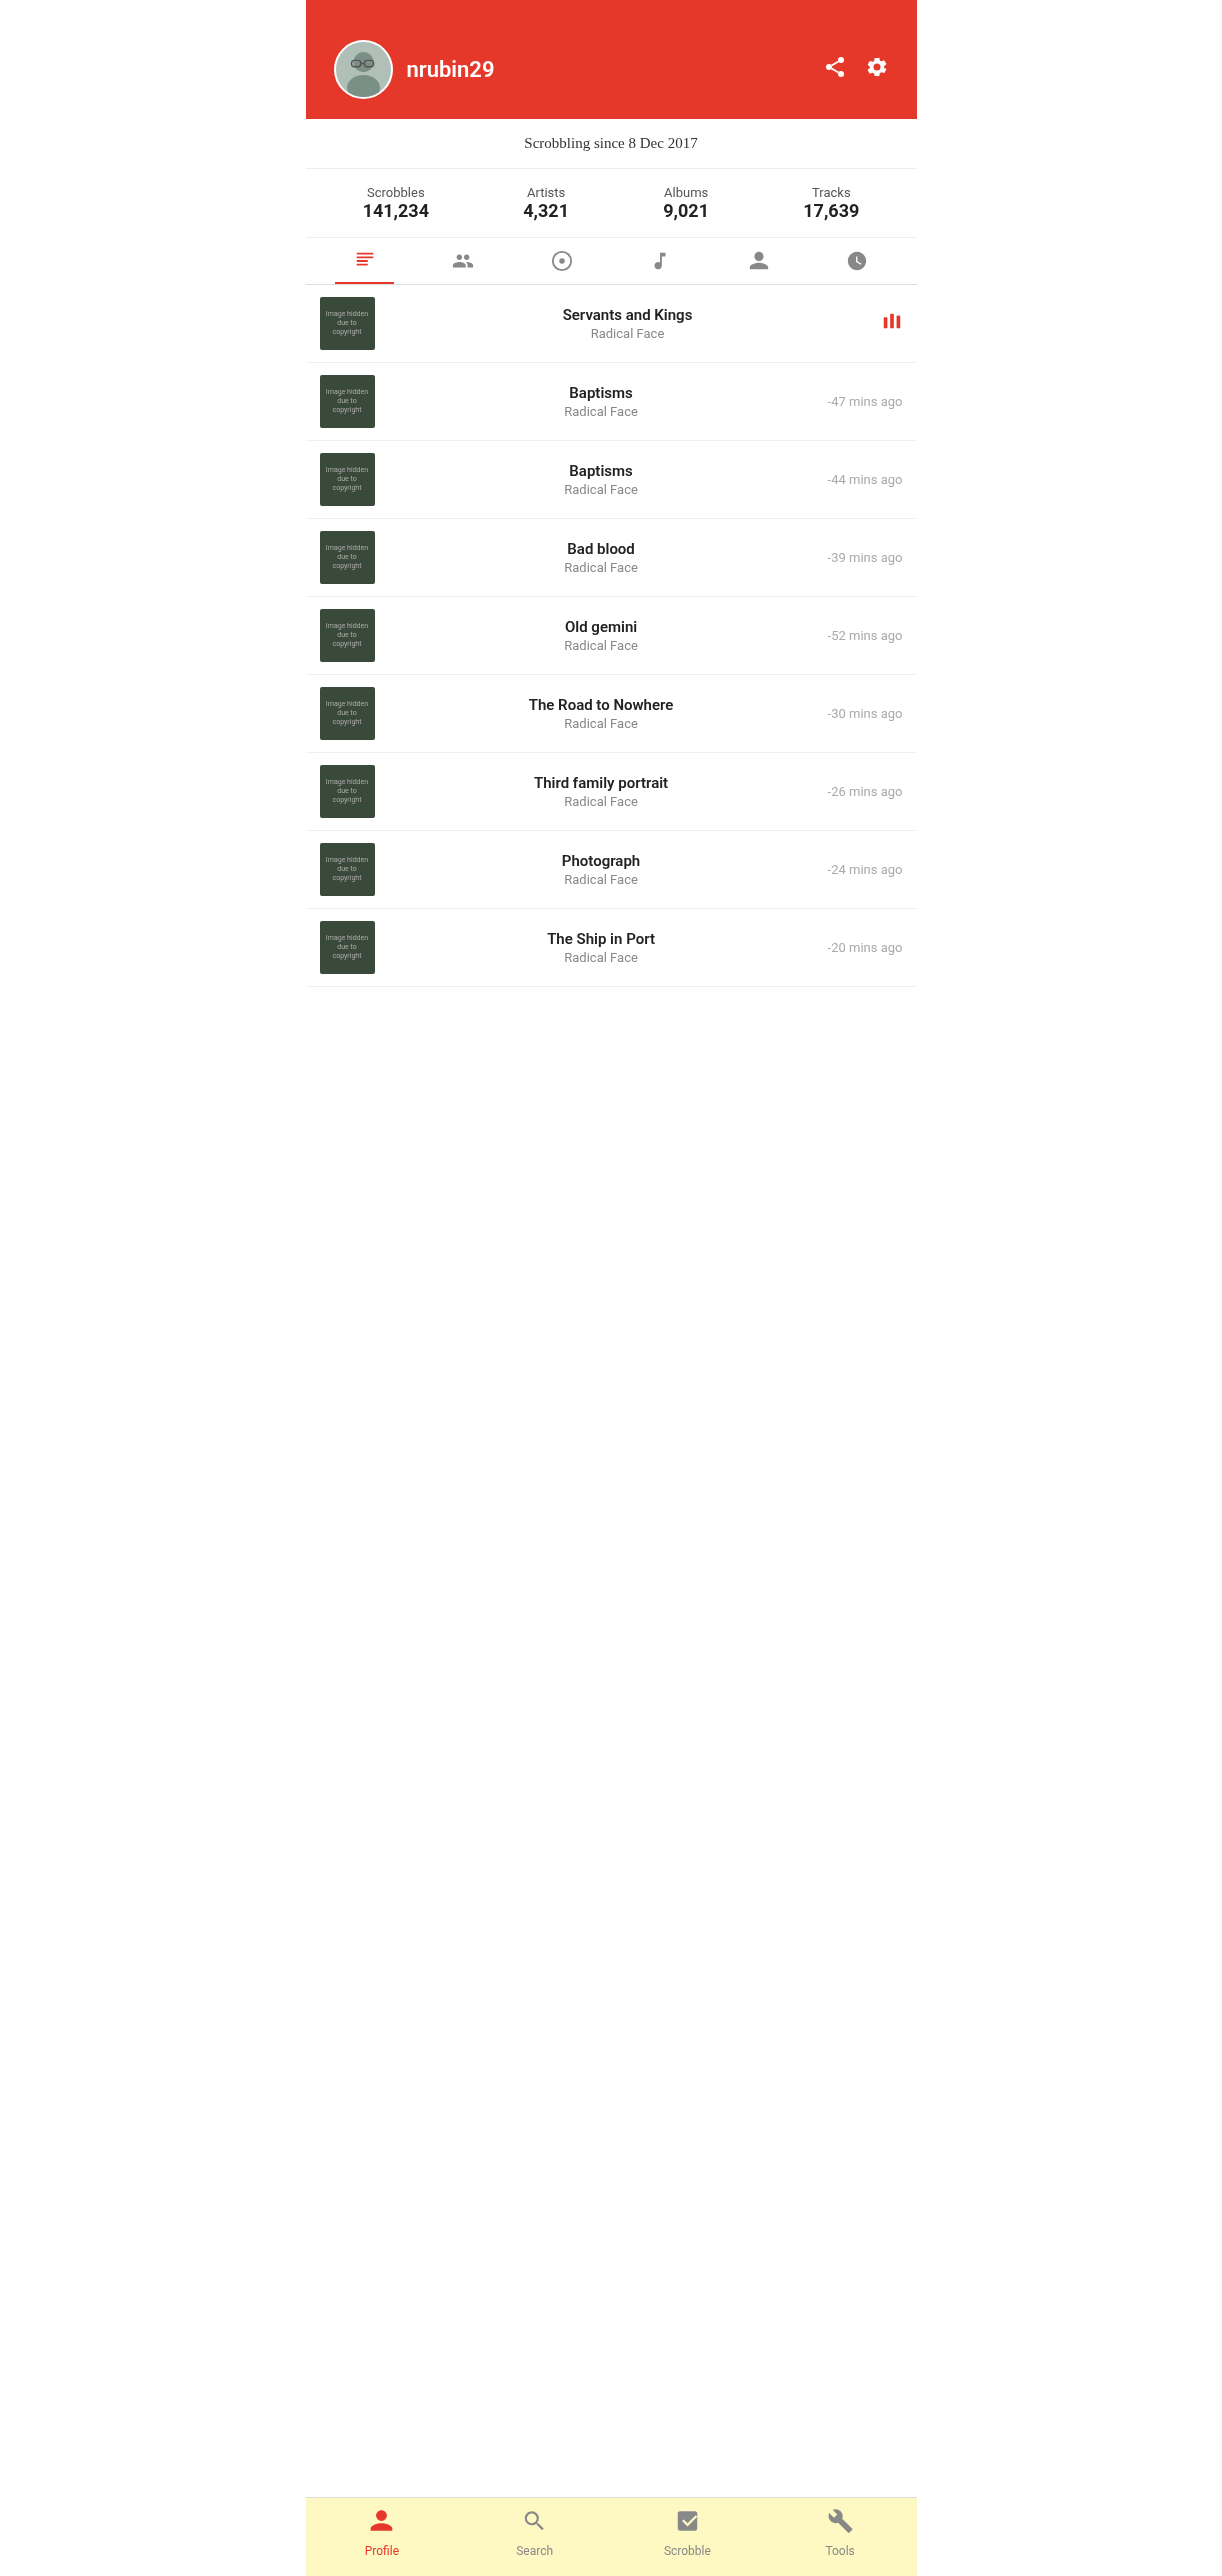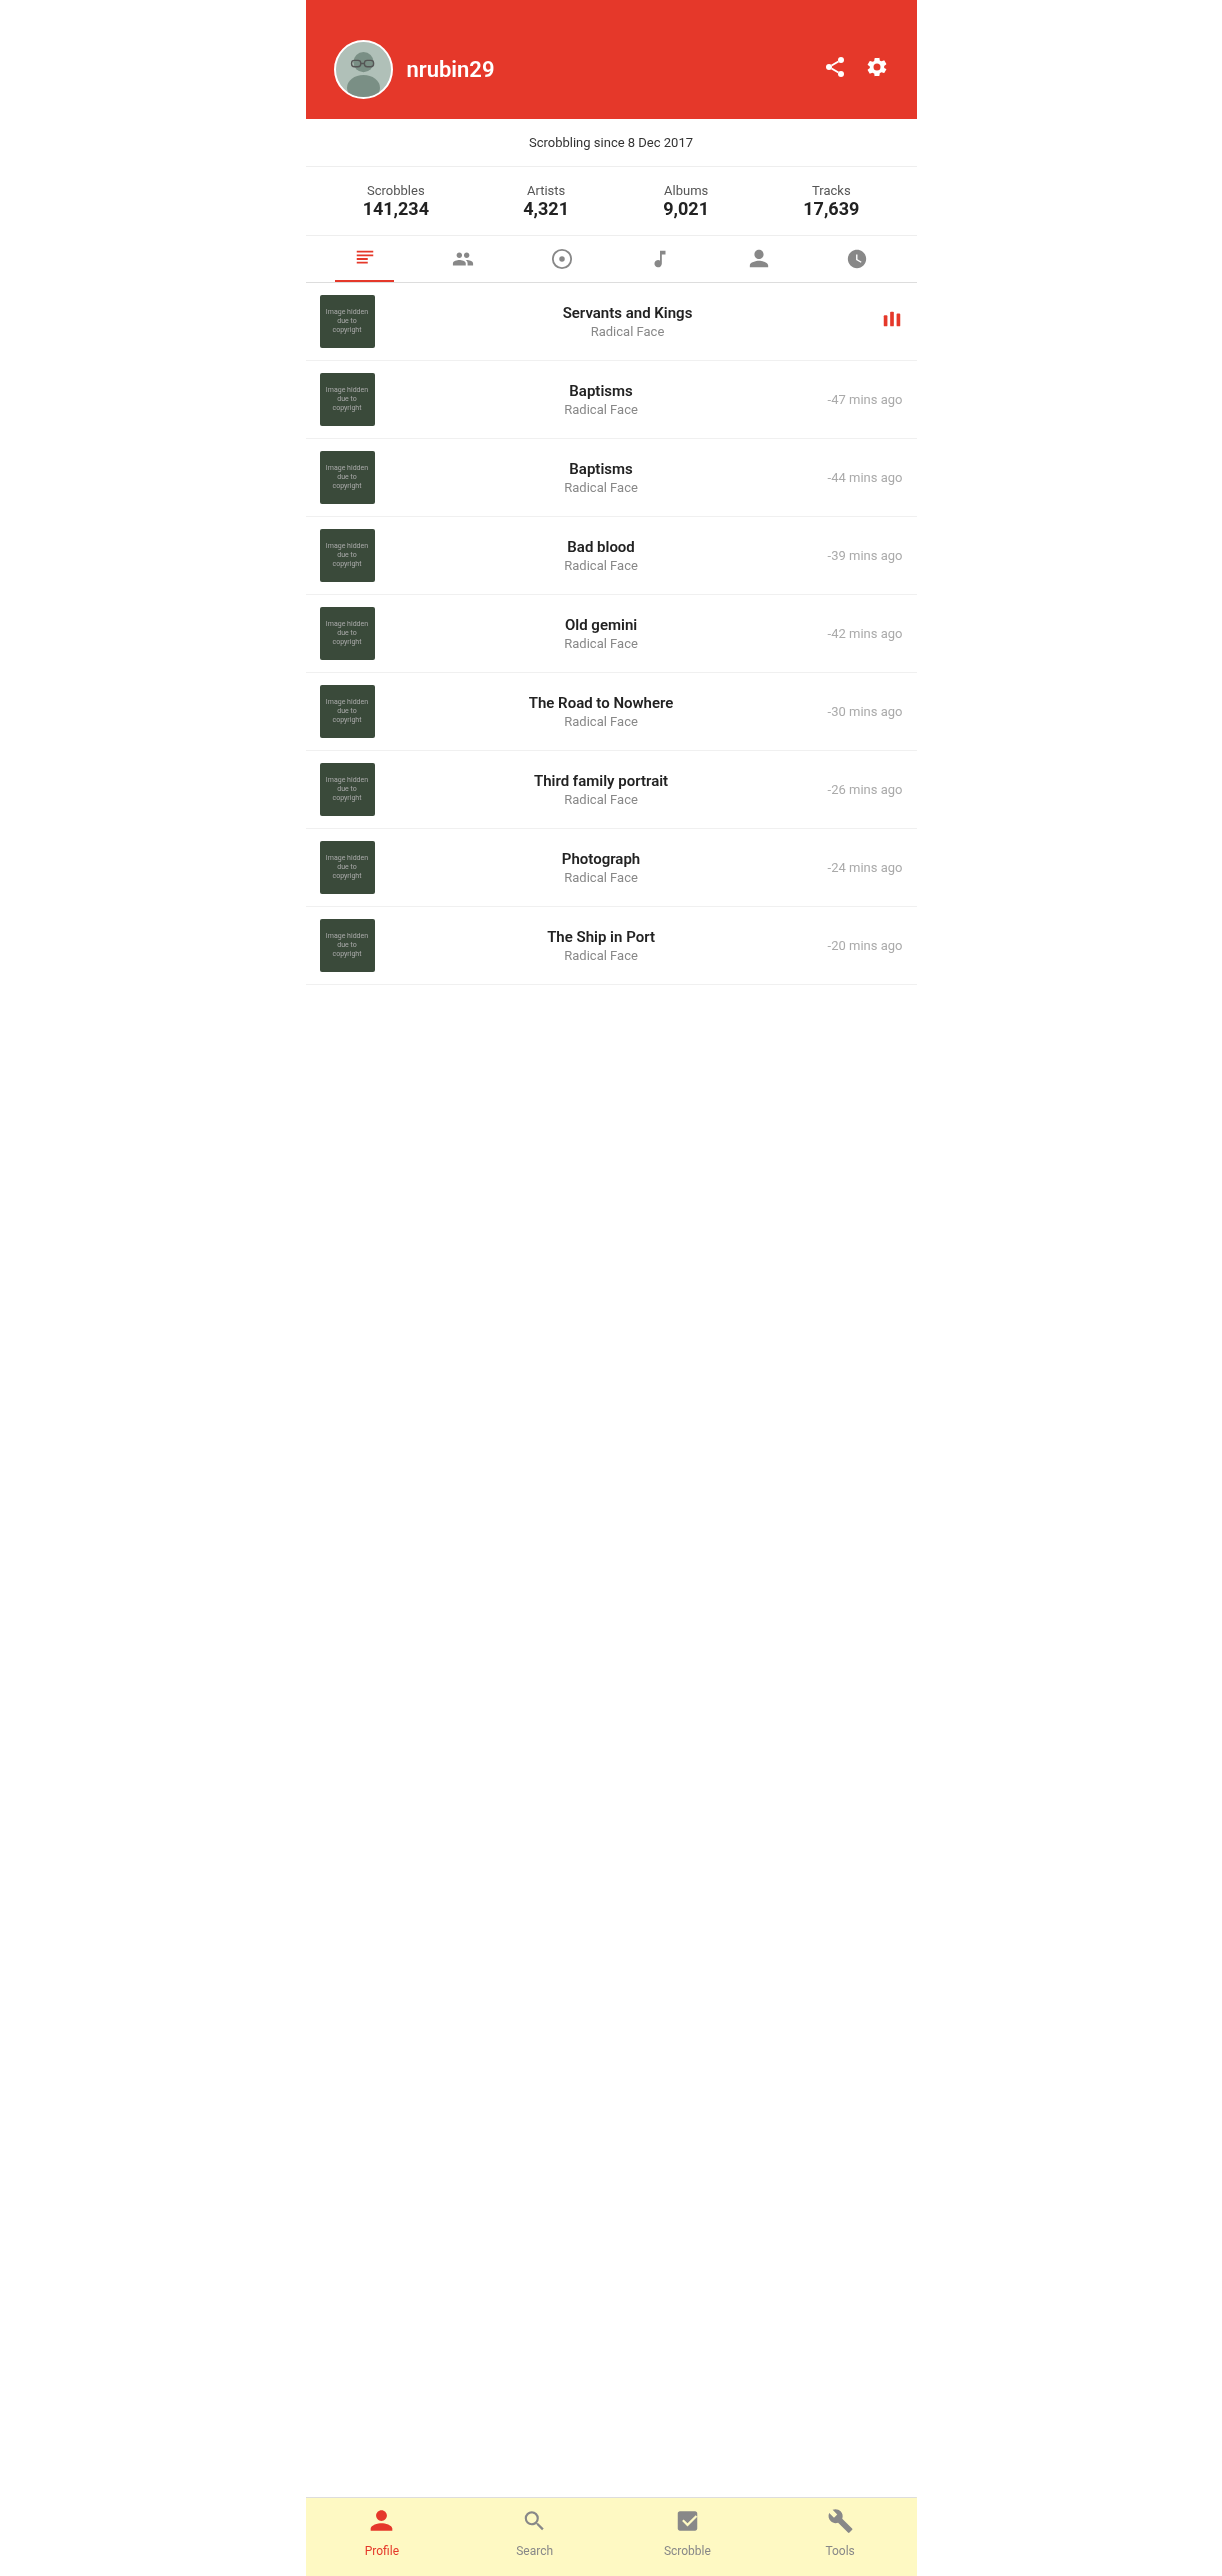--- a/index.html
+++ b/index.html
@@ -48,23 +48,24 @@
     }
     .header-icon {
       color: #fff;
       font-size: 22px;
     }
 
     
     .scrobbling-since {
       text-align: center;
       padding: 16px;
-      font-size: 13px;
+      font-size: 15px;
       color: #333;
       border-bottom: 1px solid #eee;
+      font-family: Liberation Serif, serif;
     }
 
     
     .stats {
       display: flex;
       justify-content: space-around;
       padding: 16px 10px;
       border-bottom: 1px solid #eee;
     }
     .stat-item {
@@ -326,21 +327,21 @@
       <div class="track-artist">Radical Face</div>
     </div>
   <span class="track-time">-39 mins ago</span>
     </div>
     <div class="track-item">
       <div class="track-thumb">Image hidden due to copyright</div>
     <div class="track-info">
       <div class="track-name">Old gemini</div>
       <div class="track-artist">Radical Face</div>
     </div>
-  <span class="track-time">-42 mins ago</span>
+  <span class="track-time">-52 mins ago</span>
     </div>
     <div class="track-item">
       <div class="track-thumb">Image hidden due to copyright</div>
     <div class="track-info">
       <div class="track-name">The Road to Nowhere</div>
       <div class="track-artist">Radical Face</div>
     </div>
   <span class="track-time">-30 mins ago</span>
     </div>
     <div class="track-item">

